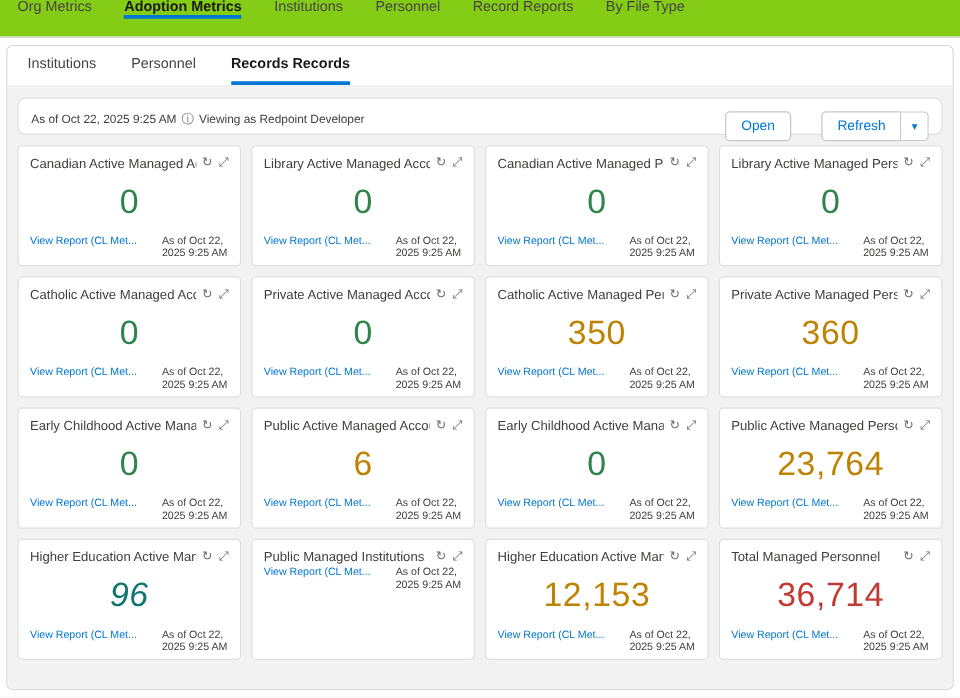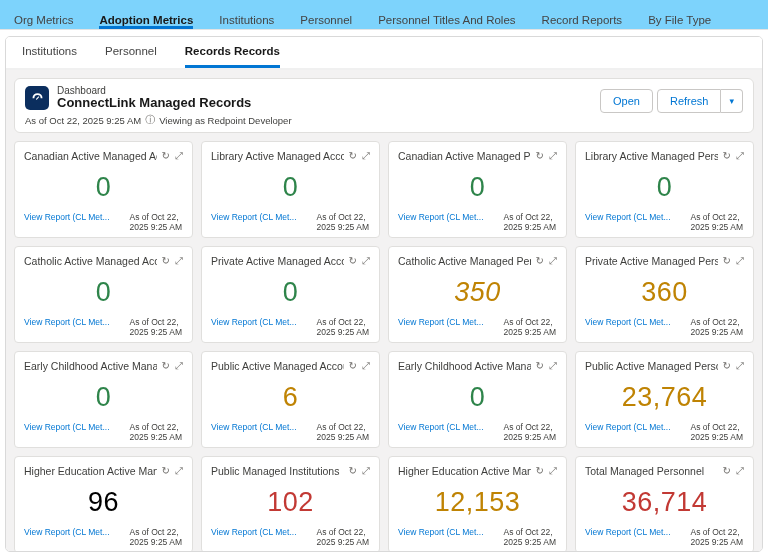--- a/index.html
+++ b/index.html
@@ -9,23 +9,23 @@
     background: #ffffff;
     color: #181818;
   }
 
   
   .topnav {
     display: flex;
     gap: 26px;
     padding: 0 14px;
     height: 30px;
-    align-items: flex-end;
+    align-items: flex-start;
     border-bottom: 1px solid #e3e3e3;
-    background: #7dd3fc;
+    background: #84cc16;
   }
   .topnav .tab {
     display: flex;
     align-items: center;
     font-size: 11.5px;
     color: #444;
     border-bottom: 3px solid transparent;
     cursor: pointer;
     white-space: nowrap;
   }
@@ -102,21 +102,21 @@
     margin-top: 3px;
     display: flex; align-items: center; gap: 4px;
   }
   .info-icon { color: #706e6b; font-size: 10px; }
 
   .header-buttons {
     position: absolute;
     right: 10px; top: 10px;
     display: flex;
     align-items: center;
-    gap: 4px;
+    gap: 24px;
     justify-content: center;
   }
   .btn {
     font-family: "Liberation Sans", sans-serif;
     font-size: 11px;
     color: #0176d3;
     background: #fff;
     border: 1px solid #c9c7c5;
     border-radius: 4px;
     height: 24px;
@@ -184,47 +184,34 @@
   .as-of { color: #3e3e3c; max-width: 78px; }
 </style>
 </head>
 <body>
 
 <div class="topnav">
     <div class="tab">Org Metrics</div>
     <div class="tab active">Adoption Metrics</div>
     <div class="tab">Institutions</div>
     <div class="tab">Personnel</div>
-    <div class="tab">Personnel Titles And Roles</div>
     <div class="tab">Record Reports</div>
     <div class="tab">By File Type</div>
   </div>
 
 <div class="page">
   <div class="subnav">
       <div class="tab">Institutions</div>
       <div class="tab">Personnel</div>
       <div class="tab active">Records Records</div>
     </div>
 
   <div class="dash-area">
 
     <div class="dash-header">
-      <div class="dash-header-top">
-        <div class="dash-icon">
-          <svg viewBox="0 0 24 24" width="15" height="15" aria-hidden="true">
-            <path d="M12 5a8 8 0 0 0-8 8h3a5 5 0 0 1 10 0h3a8 8 0 0 0-8-8z" fill="#ffffff"></path>
-            <rect x="11.1" y="9.5" width="1.8" height="6.5" rx="0.9" fill="#ffffff" transform="rotate(45 12 13)"></rect>
-          </svg>
-        </div>
-        <div class="dash-titles">
-          <div class="dash-entity">Dashboard</div>
-          <div class="dash-title">ConnectLink Managed Records</div>
-        </div>
-      </div>
       <div class="dash-sub">
         <span>As of Oct 22, 2025 9:25 AM</span>
         <span class="info-icon">ⓘ</span>
         <span>Viewing as Redpoint Developer</span>
       </div>
 
       <div class="header-buttons">
         <button class="btn">Open</button>
         <div class="btn-group">
           <button class="btn">Refresh</button>
@@ -319,21 +306,21 @@
     </div>
   </div>
         <div class="card">
     <div class="card-head">
       <div class="card-title">Catholic Active Managed Perso...</div>
       <div class="card-icons">
         <span>↻</span>
         <span>⤢</span>
       </div>
     </div>
-    <div class="card-value" style="color: rgb(191, 131, 3); font-style: italic;">350</div>
+    <div class="card-value" style="color: rgb(191, 131, 3);">350</div>
     <div class="card-footer">
       <a class="view-link">View Report (CL Met...</a>
       <div class="as-of">As of Oct 22, 2025 9:25 AM</div>
     </div>
   </div>
         <div class="card">
     <div class="card-head">
       <div class="card-title">Private Active Managed Person...</div>
       <div class="card-icons">
         <span>↻</span>
@@ -403,35 +390,34 @@
     </div>
   </div>
         <div class="card">
     <div class="card-head">
       <div class="card-title">Higher Education Active Manag...</div>
       <div class="card-icons">
         <span>↻</span>
         <span>⤢</span>
       </div>
     </div>
-    <div class="card-value" style="color: #000000;">96</div>
+    <div class="card-value" style="color: #0f766e; font-style: italic;">96</div>
     <div class="card-footer">
       <a class="view-link">View Report (CL Met...</a>
       <div class="as-of">As of Oct 22, 2025 9:25 AM</div>
     </div>
   </div>
         <div class="card">
     <div class="card-head">
       <div class="card-title">Public Managed Institutions</div>
       <div class="card-icons">
         <span>↻</span>
         <span>⤢</span>
       </div>
     </div>
-    <div class="card-value" style="color: rgb(194, 57, 52);">102</div>
     <div class="card-footer">
       <a class="view-link">View Report (CL Met...</a>
       <div class="as-of">As of Oct 22, 2025 9:25 AM</div>
     </div>
   </div>
         <div class="card">
     <div class="card-head">
       <div class="card-title">Higher Education Active Manag...</div>
       <div class="card-icons">
         <span>↻</span>

